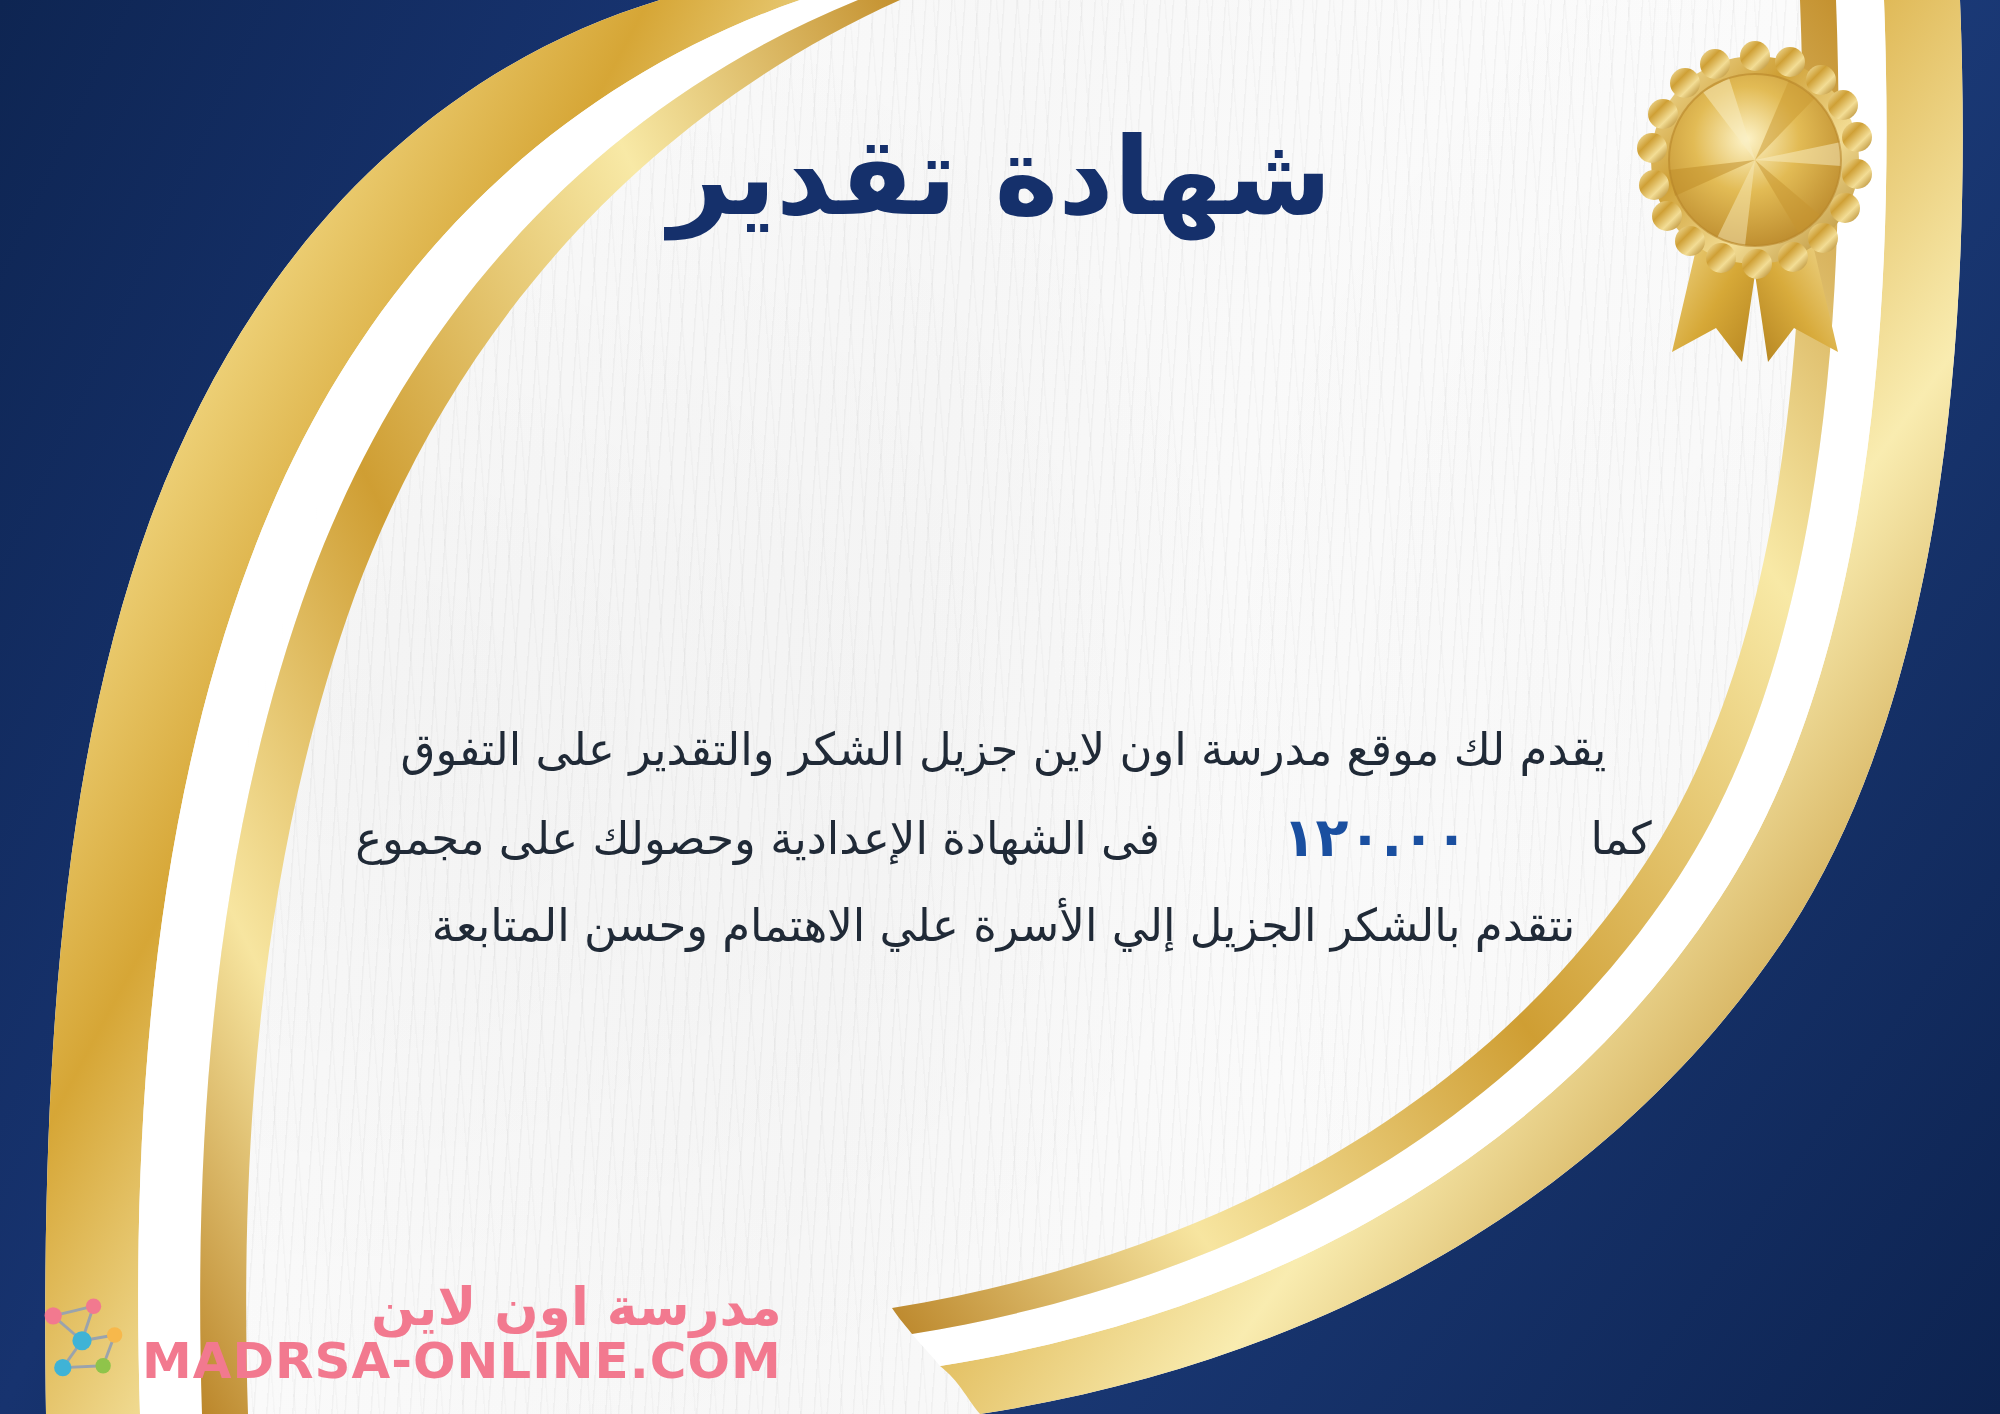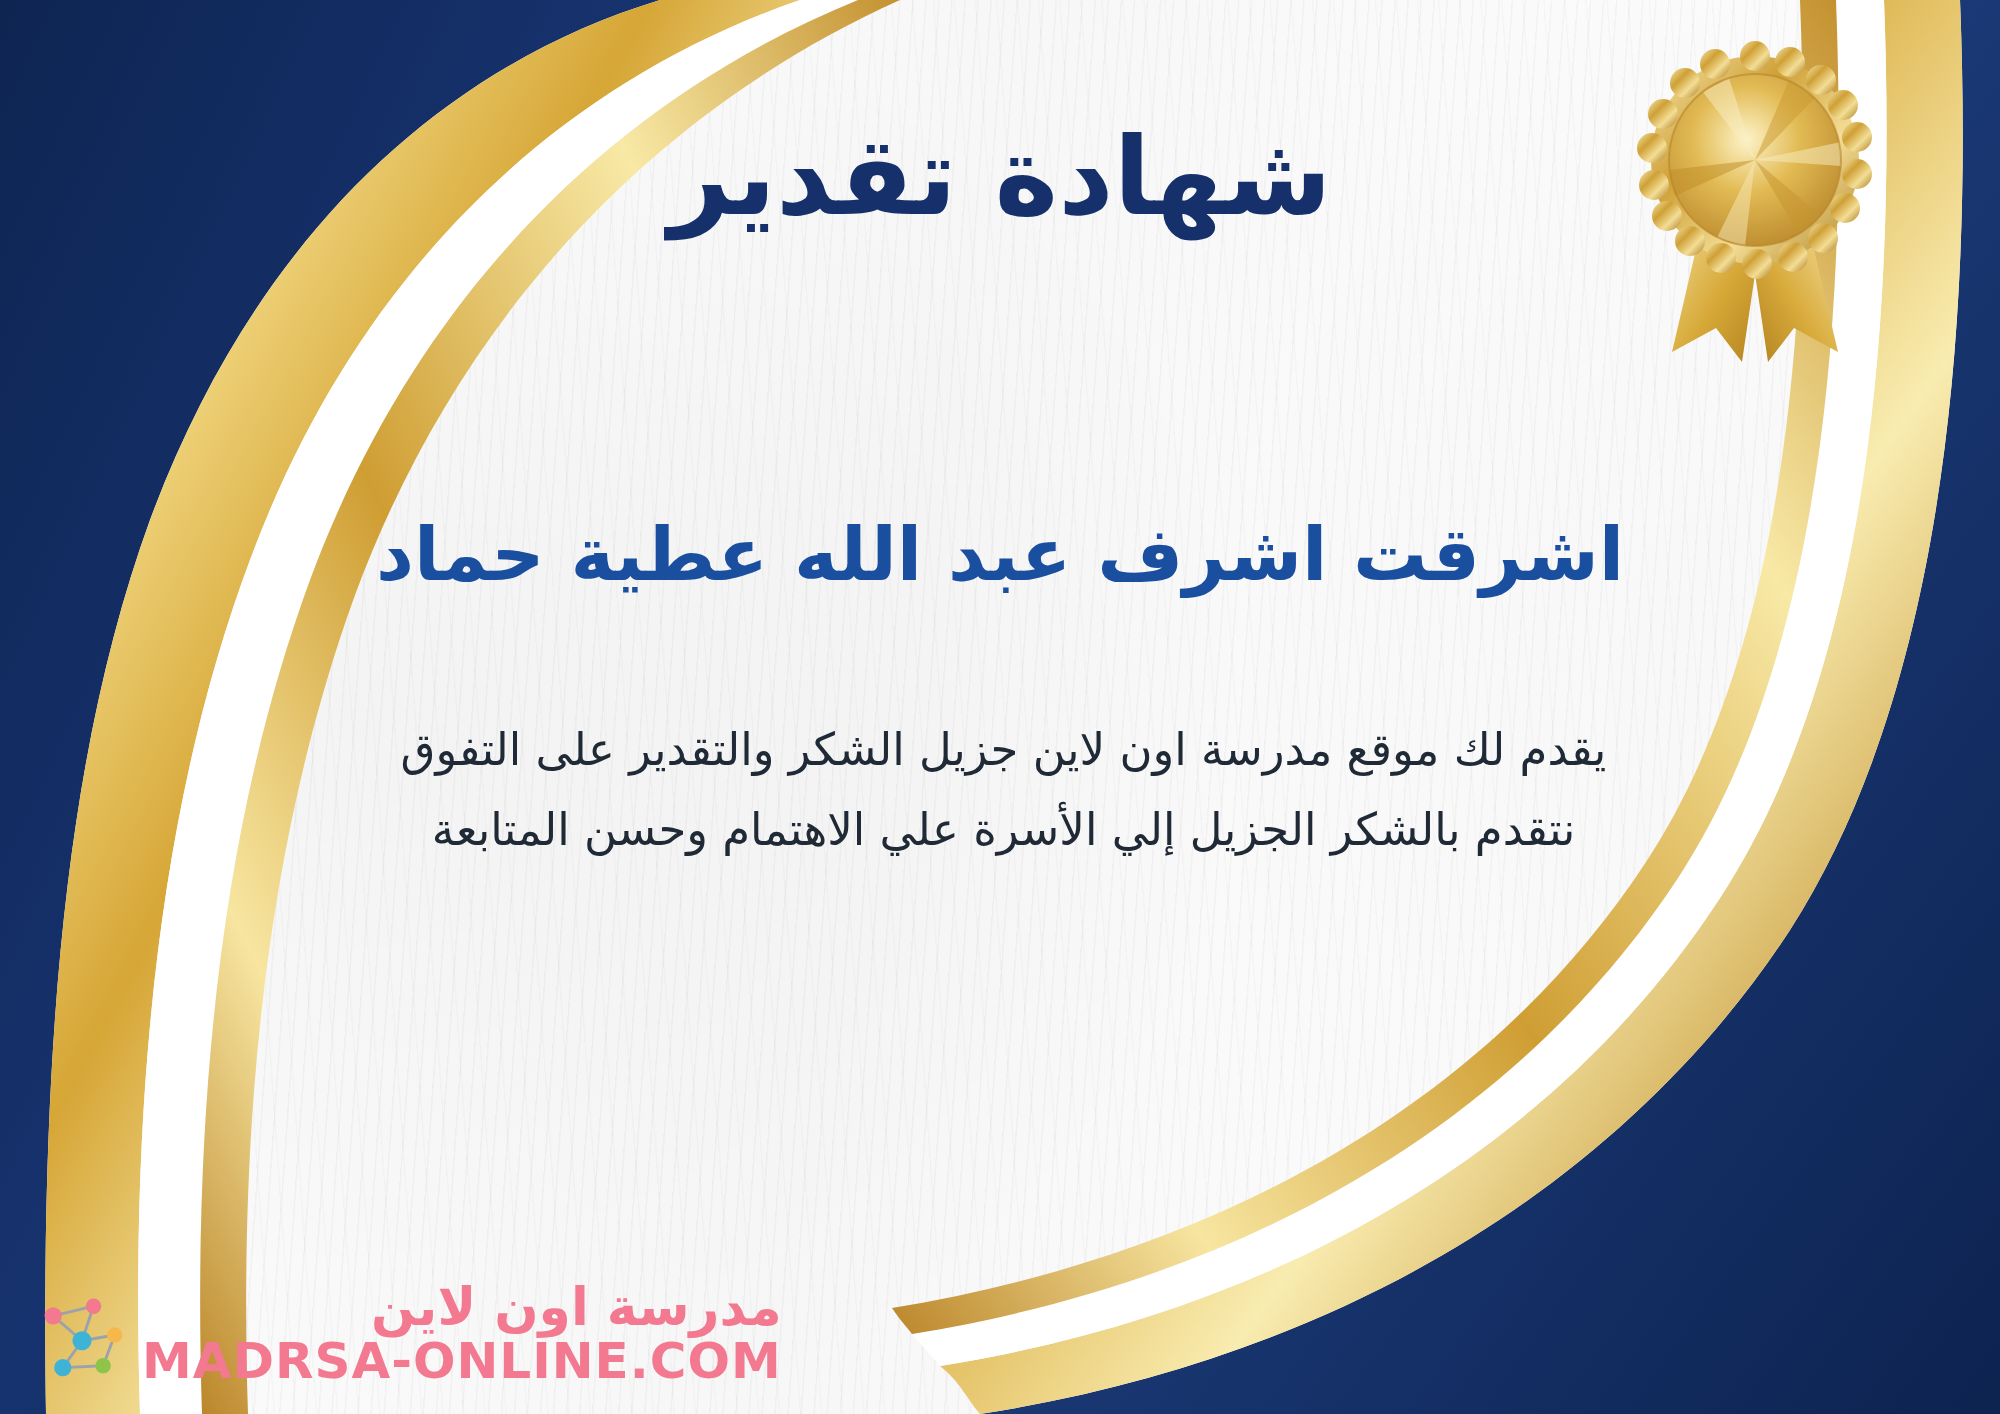--- a/index.html
+++ b/index.html
@@ -242,24 +242,30 @@
     <path d="M1836,0 L1800,0 C1814,358 1776,664 1646,862 C1490,1100 1222,1254 892,1308
              C900,1320 906,1326 912,1334 C1246,1280 1518,1122 1678,878 C1810,676 1850,364 1836,0 Z" fill="url(#goldGrad2)"></path>
 
     <path d="M400,1414 C700,1404 880,1392 980,1376 L1000,1414 Z" fill="url(#navyGrad)" opacity="0.0"></path>
   </svg>
 
   <div class="content">
 
     <div class="cert-title">شهادة تقدير</div>
 
-    <div class="student-name">اشرقت اشرف عبد الله عطية حماد</div>
 
     <div class="body-block">
       <div class="body-line">يقدم لك موقع مدرسة اون لاين جزيل الشكر  والتقدير على التفوق</div>
+      <div class="body-line">
+        <span>كما</span>
+        <span class="spacer-wide"></span>
+        <span class="score">١٢٠.٠٠</span>
+        <span class="spacer-wide"></span>
+        <span>فى الشهادة الإعدادية وحصولك على مجموع</span>
+      </div>
       <div class="body-line">نتقدم  بالشكر الجزيل إلي الأسرة علي الاهتمام وحسن المتابعة</div>
     </div>
 
   </div>
 
   <svg class="medal" viewBox="0 0 270 330">
     <defs>
       <linearGradient id="ribbonL" x1="0" y1="0" x2="1" y2="1">
         <stop offset="0%" stop-color="#f3dd96"></stop>
         <stop offset="55%" stop-color="#d6a837"></stop>

